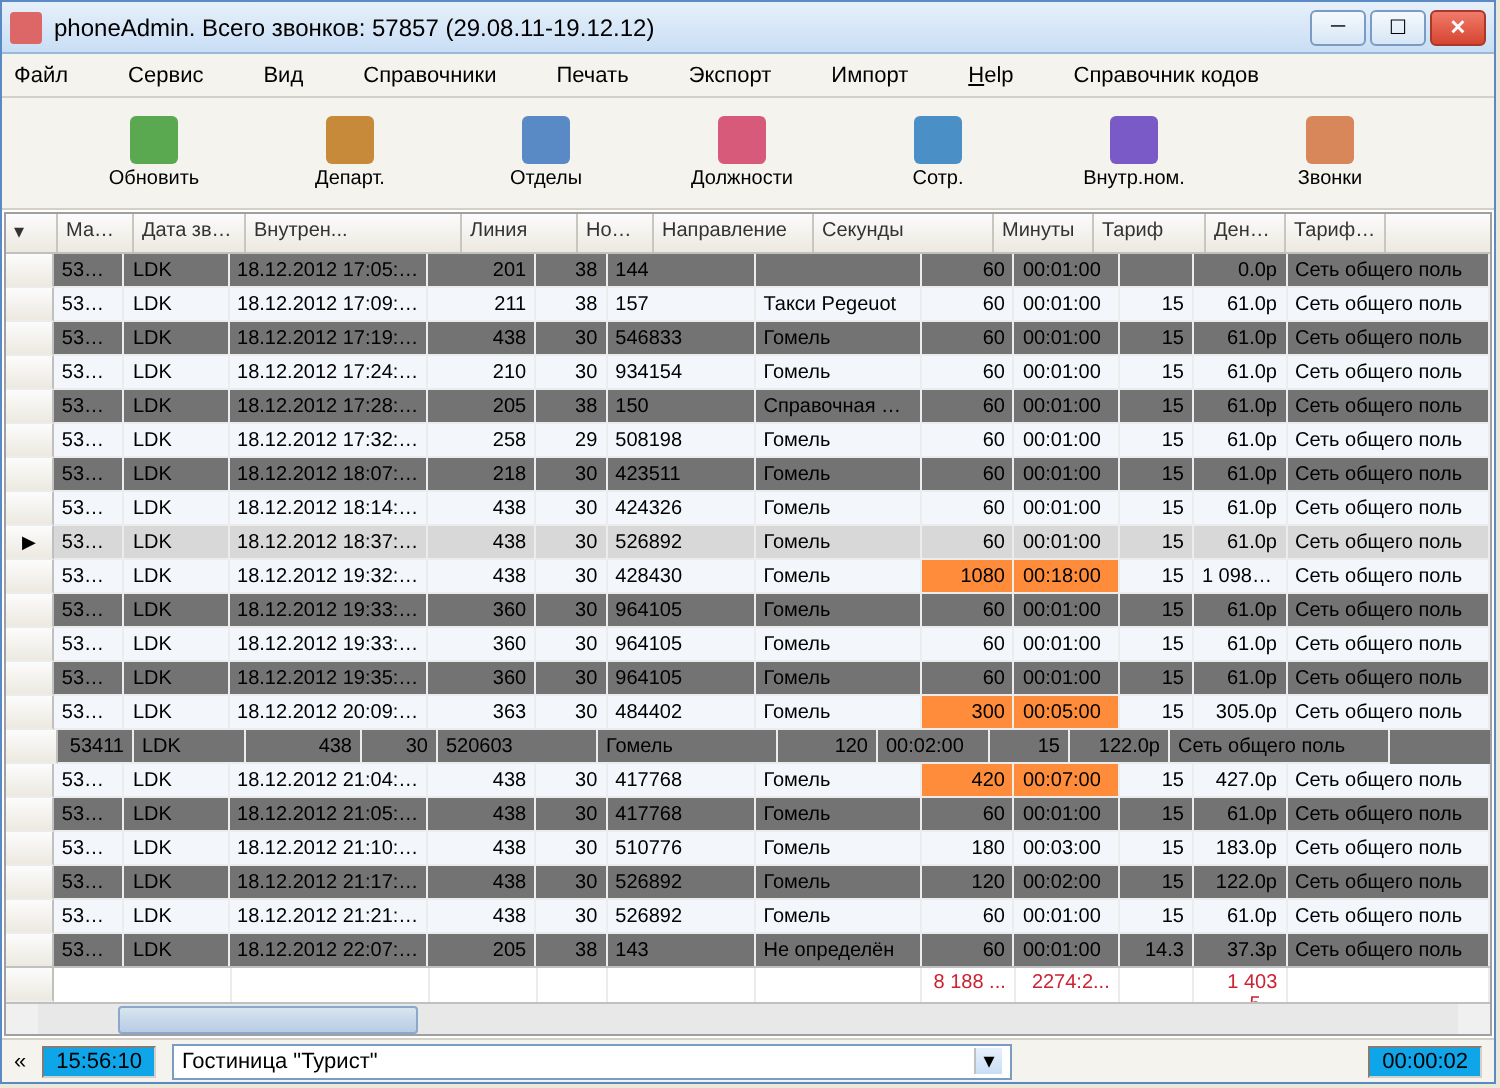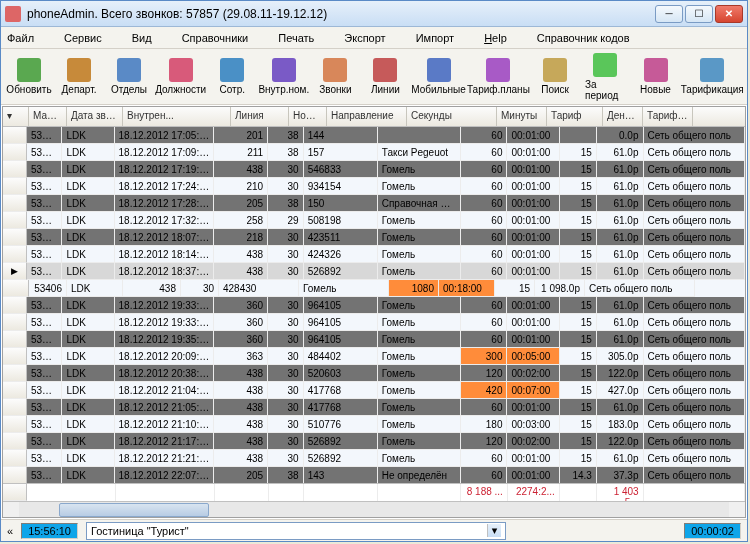--- a/index.html
+++ b/index.html
@@ -8,21 +8,21 @@
 .titlebar { height: 26px; background: linear-gradient(#e6f0fa, #c9def5); display: flex; align-items: center; padding: 0 4px; border-bottom: 1px solid #9db8d6; }
 .titlebar-icon { width: 16px; height: 16px; background: #d66; margin-right: 6px; border-radius: 2px; }
 .titlebar-text { flex: 1; color: #000; font-size: 12px; }
 .winbtns { display: flex; gap: 2px; }
 .winbtn { width: 28px; height: 18px; border: 1px solid #7a9bc4; background: linear-gradient(#f5f9fd,#d6e6f5); border-radius: 3px; display: flex; align-items: center; justify-content: center; font-size: 10px; cursor: pointer; }
 .winbtn.close { background: linear-gradient(#f07a6a,#d64530); color: #fff; border-color: #a83828; font-weight: bold; }
 .menubar { height: 22px; display: flex; align-items: center; padding: 0 6px; gap: 30px; background: #f4f3ee; border-bottom: 1px solid #d4d0c8; font-size: 11px; }
 .menuitem { cursor: pointer; }
 .menuitem u { text-decoration: underline; }
 .toolbar { height: 56px; background: #f4f3ee; border-bottom: 1px solid #d4d0c8; display: flex; align-items: center; padding: 2px 4px; gap: 2px; overflow: hidden; }
-.tbtn { display: flex; flex-direction: column; align-items: center; min-width: 48px; padding: 2px 3px; cursor: pointer; border: 1px solid transparent; font-size: 10px; }
+.tbtn { display: flex; flex-direction: column; align-items: center; min-width: 48px; padding: 2px 3px; cursor: pointer; border: 1px solid transparent; font-size: 10px; margin-left: 48px; }
 .tbtn-icon { width: 24px; height: 24px; margin-bottom: 2px; border-radius: 3px; }
 .grid-wrap { flex: 1; overflow: hidden; display: flex; flex-direction: column; border: 1px solid #a0a0a0; margin: 1px; }
 .grid-header { display: flex; background: linear-gradient(#fcfcfc,#ece9e0); border-bottom: 1px solid #c0c0c0; height: 20px; }
 .grid-header .hcell { border-right: 1px solid #c8c6bd; padding: 3px 4px; white-space: nowrap; overflow: hidden; text-overflow: ellipsis; font-size: 10px; color: #333; }
 .grid-body { flex: 1; overflow-y: auto; overflow-x: hidden; background: #737373; }
 .grow { display: flex; height: 17px; align-items: center; }
 .grow:nth-child(even) { background: #f3f7fc; }
 .grow.sel { background: #d8d8d8; }
 .gcell { border-right: 1px solid #ececec; border-bottom: 1px solid #ececec; padding: 1px 4px; white-space: nowrap; overflow: hidden; text-overflow: ellipsis; font-size: 10px; height: 17px; line-height: 15px; }
 .gcell.num { text-align: right; }
@@ -272,20 +272,21 @@
           <div class="gcell c7 num">60</div>
           <div class="gcell c8">00:01:00</div>
           <div class="gcell c9 num">15</div>
           <div class="gcell c10 num">61.0р</div>
           <div class="gcell c11">Сеть общего поль</div>
         </div>
         <div class="grow">
           <div class="rowhead"></div>
           <div class="gcell c0 num">53406</div>
           <div class="gcell c1">LDK</div>
+          <div class="gcell c2">18.12.2012 19:32:36</div>
           <div class="gcell c3 num">438</div>
           <div class="gcell c4 num">30</div>
           <div class="gcell c5">428430</div>
           <div class="gcell c6">Гомель</div>
           <div class="gcell c7 num hl">1080</div>
           <div class="gcell c8 hl">00:18:00</div>
           <div class="gcell c9 num">15</div>
           <div class="gcell c10 num">1 098.0р</div>
           <div class="gcell c11">Сеть общего поль</div>
         </div>
@@ -346,21 +347,20 @@
           <div class="gcell c7 num hl">300</div>
           <div class="gcell c8 hl">00:05:00</div>
           <div class="gcell c9 num">15</div>
           <div class="gcell c10 num">305.0р</div>
           <div class="gcell c11">Сеть общего поль</div>
         </div>
         <div class="grow">
           <div class="rowhead"></div>
           <div class="gcell c0 num">53411</div>
           <div class="gcell c1">LDK</div>
-          <div class="gcell c2">18.12.2012 20:38:42</div>
           <div class="gcell c3 num">438</div>
           <div class="gcell c4 num">30</div>
           <div class="gcell c5">520603</div>
           <div class="gcell c6">Гомель</div>
           <div class="gcell c7 num">120</div>
           <div class="gcell c8">00:02:00</div>
           <div class="gcell c9 num">15</div>
           <div class="gcell c10 num">122.0р</div>
           <div class="gcell c11">Сеть общего поль</div>
         </div>

